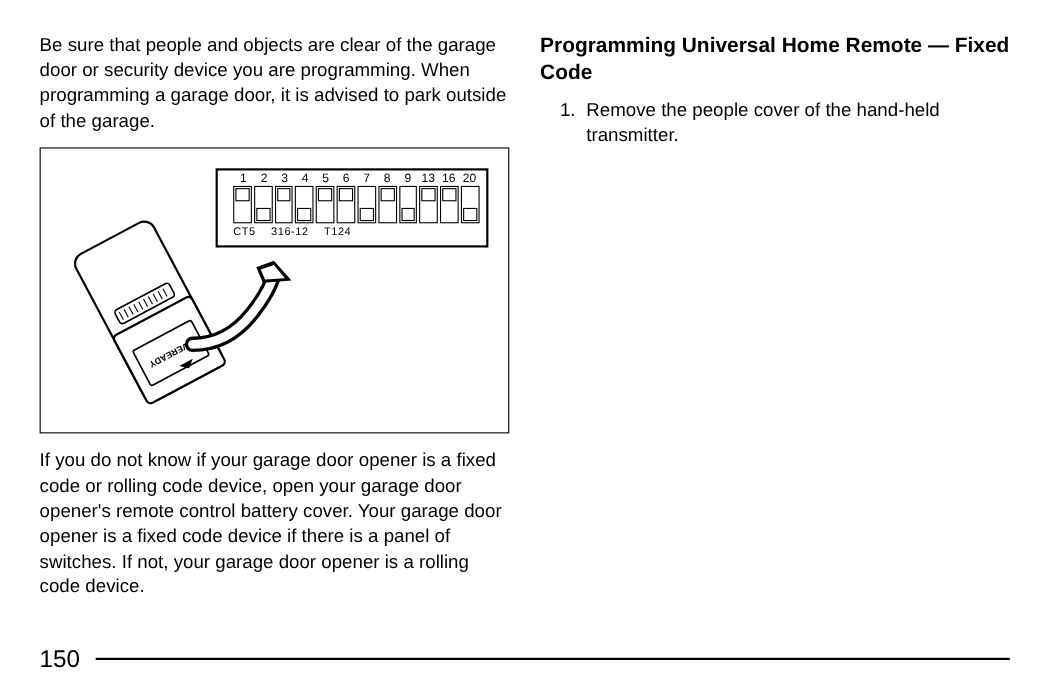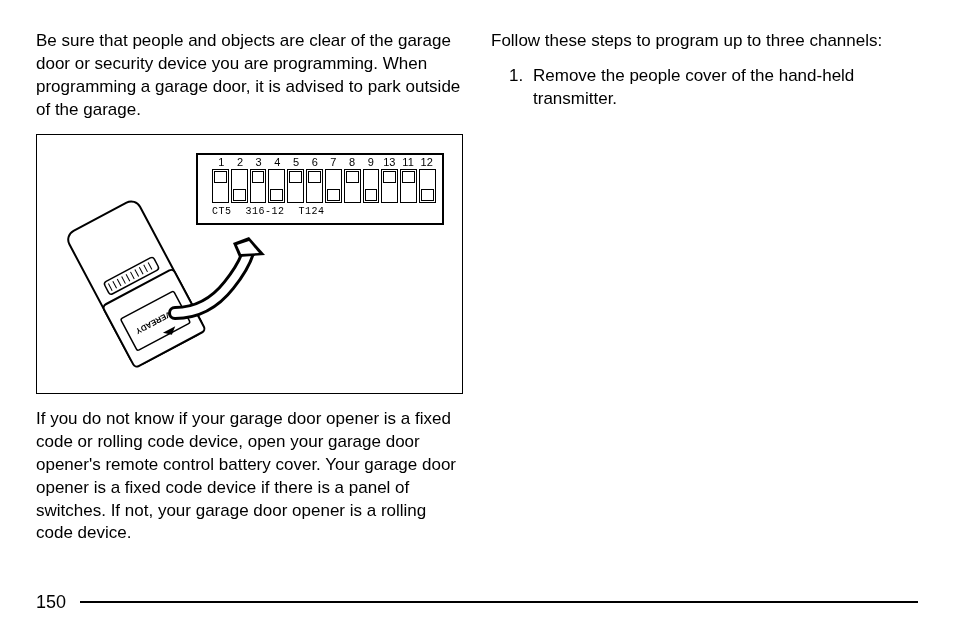--- a/index.html
+++ b/index.html
@@ -49,21 +49,21 @@
   }
   .footer {
     position: absolute;
     bottom: 22px;
     left: 36px;
     right: 36px;
     display: flex;
     align-items: center;
   }
   .page-num {
-    font-size: 18px;
+    font-size: 22px;
     margin-right: 14px;
   }
   .footer-line {
     flex: 1;
     height: 1.5px;
     background: #000;
   }
   
   .dip-panel {
     position: absolute;
@@ -111,21 +111,21 @@
     border: 1px solid #000;
   }
   .dip.up::after { top: 1px; }
   .dip.dn::after { bottom: 1px; }
   .dip-label {
     position: absolute;
     bottom: 4px;
     left: 14px;
     right: 6px;
     font-size: 10px;
-    font-family: Liberation Mono, monospace;
+    font-family: Liberation Sans, sans-serif;
     letter-spacing: 0.5px;
     display: flex;
     gap: 14px;
   }
   .remote {
     position: absolute;
     left: 30px;
     bottom: 18px;
     width: 150px;
     height: 180px;
@@ -152,22 +152,22 @@
           <span>1</span>
           <span>2</span>
           <span>3</span>
           <span>4</span>
           <span>5</span>
           <span>6</span>
           <span>7</span>
           <span>8</span>
           <span>9</span>
           <span>13</span>
-          <span>11</span>
-          <span>12</span>
+          <span>16</span>
+          <span>20</span>
         </div>
         <div class="dip-row">
           <div class="dip up"></div>
             <div class="dip dn"></div>
             <div class="dip up"></div>
           <div class="dip dn"></div>
             <div class="dip up"></div>
             <div class="dip up"></div>
           <div class="dip dn"></div>
             <div class="dip up"></div>
@@ -213,21 +213,21 @@
           <polygon points="82,2 98,20 72,22 66,8" fill="#000"></polygon>
           <polygon points="82,6 92,18 74,19 70,10" fill="#fff"></polygon>
         </svg>
       </div>
     </div>
 
     <p class="para">If you do not know if your garage door opener is a fixed code or rolling code device, open your garage door opener's remote control battery cover. Your garage door opener is a fixed code device if there is a panel of switches. If not, your garage door opener is a rolling code device.</p>
   </div>
 
   <div class="col">
-    <p class="para">Follow these steps to program up to three channels:</p>
+    <h2 class="heading">Programming Universal Home Remote — Fixed Code</h2>
     <div class="step">
       <div class="step-num">1.</div>
       <div>Remove the people cover of the hand-held transmitter.</div>
     </div>
   </div>
 </div>
 
 <div class="footer">
   <span class="page-num">150</span>
   <div class="footer-line"></div>

